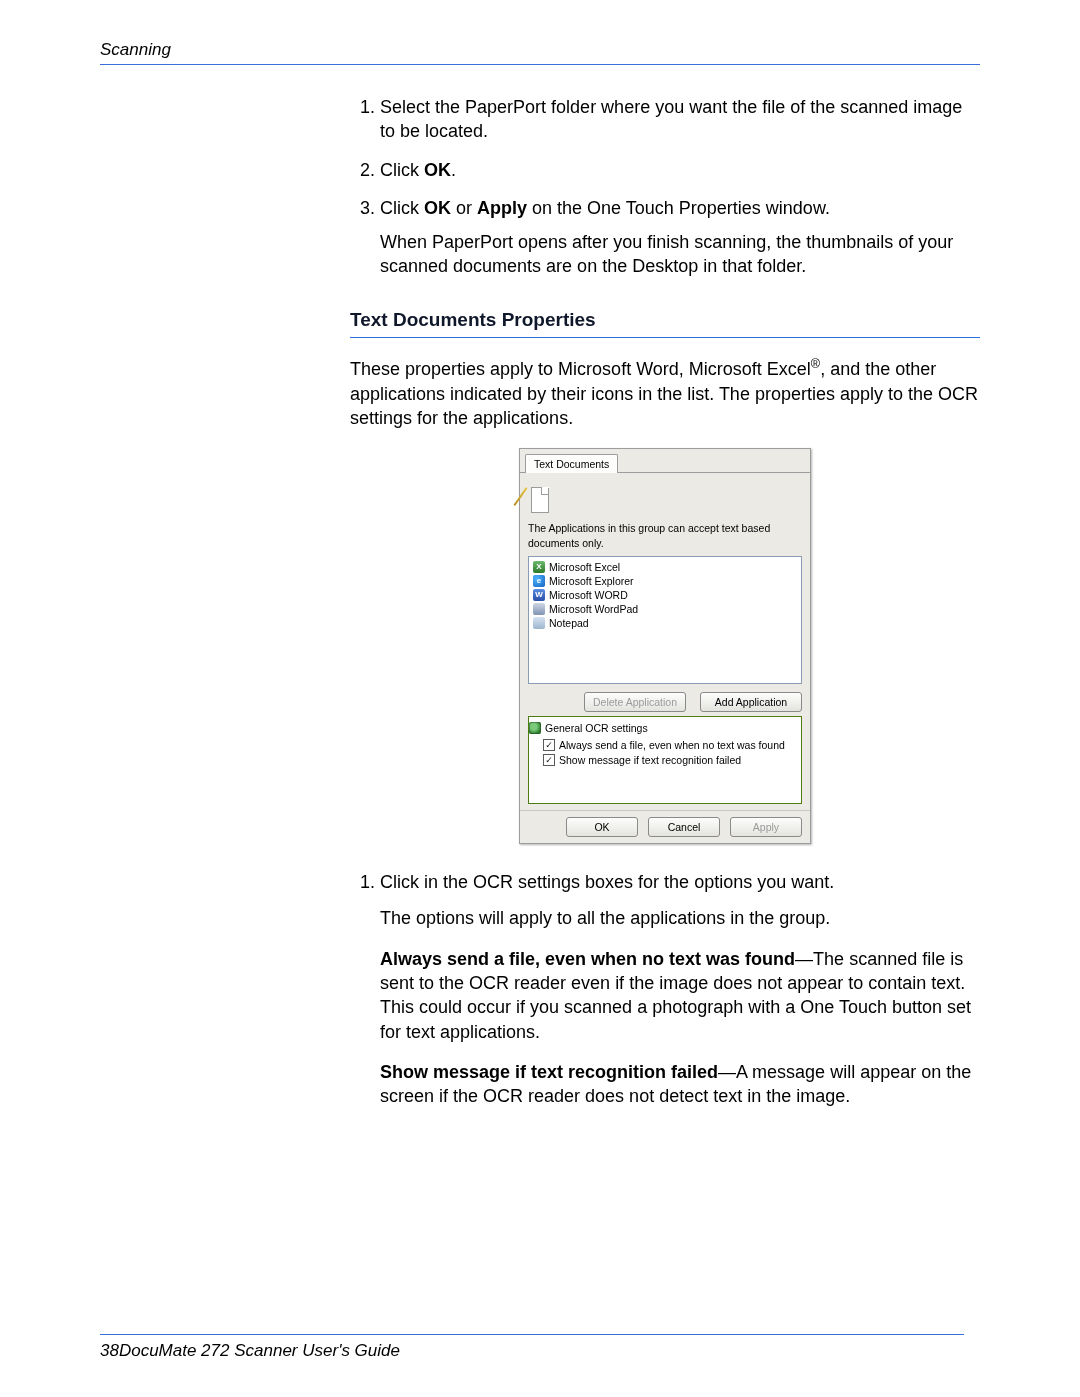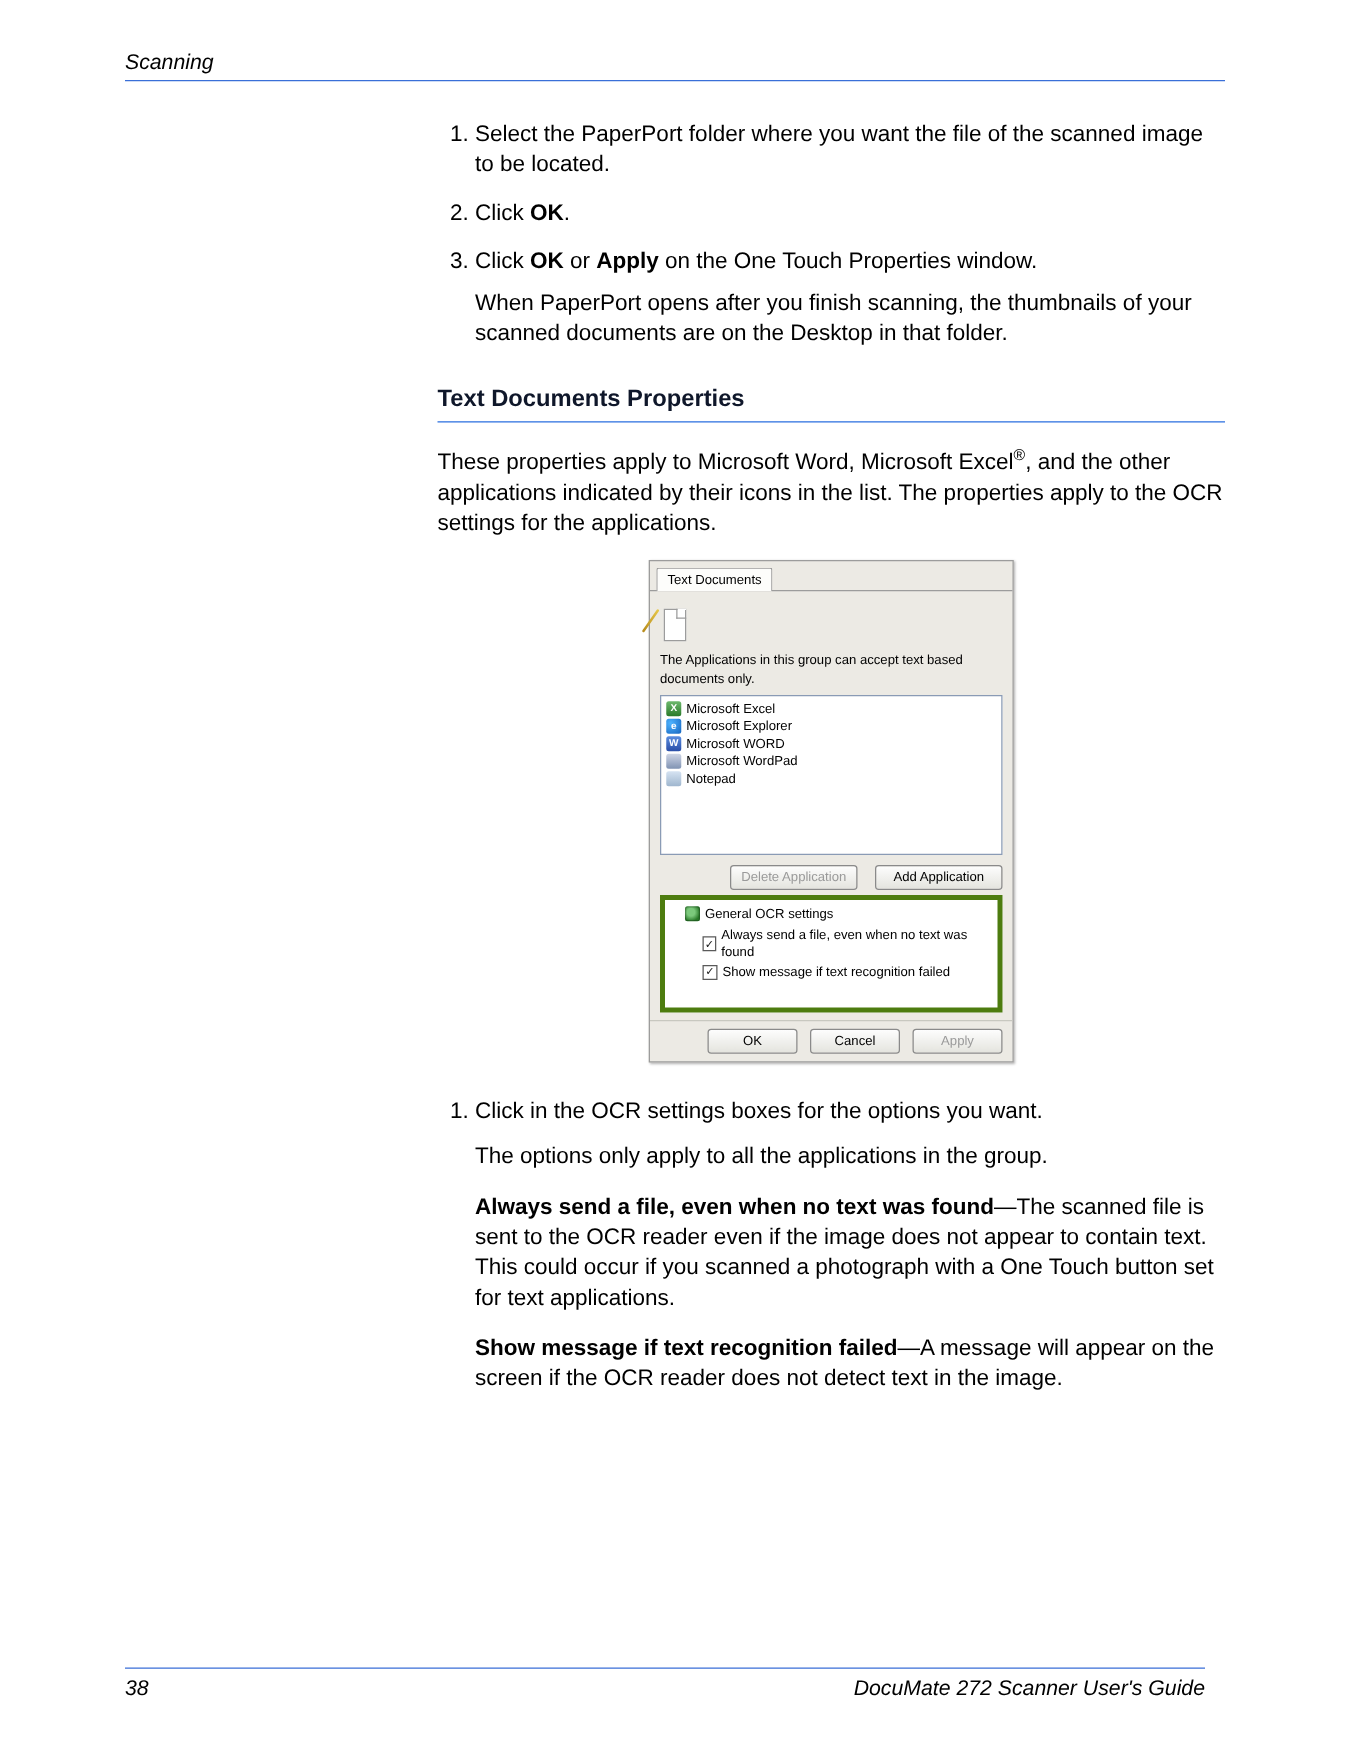--- a/index.html
+++ b/index.html
@@ -161,22 +161,22 @@
     border-radius: 3px;
     font-size: 10.5px;
     padding: 2px 0;
     width: 100px;
     text-align: center;
     font-family: Tahoma, Arial, sans-serif;
   }
   .winbtn.disabled { color: #9a9a9a; }
   .ocr-box {
     background: #fff;
-    border: 4px solid #4d7c0f;
-    padding: 4px 16px;
+    border: 1px solid #4d7c0f;
+    padding: 4px 0;
     height: 78px;
   }
   .ocr-title-row { display:flex; align-items:center; gap:4px; margin-bottom:3px; }
   .ocr-gear {
     width: 12px; height: 12px;
     background: radial-gradient(circle at 40% 40%, #7cc97c 30%, #2a7a2a 70%);
     border-radius: 2px;
     box-shadow: inset 0 0 0 1px rgba(0,0,0,0.2);
   }
   .chk-row { display:flex; align-items:center; gap:4px; margin: 1px 0 1px 14px; }
@@ -212,21 +212,20 @@
   }
 
   .footer {
     position: absolute;
     left: 100px;
     right: 116px;
     bottom: 36px;
     border-top: 1.5px solid #3a6fd8;
     padding-top: 6px;
     display: flex;
-    justify-content: space-between;
     font-style: italic;
     font-size: 17px;
   }
   .footer .right { font-style: italic; }
 </style>
 </head>
 <body>
 
 <div class="page">
   <div class="header">
@@ -310,21 +309,21 @@
       <div class="dlg-footer">
         <div class="winbtn">OK</div>
         <div class="winbtn">Cancel</div>
         <div class="winbtn disabled">Apply</div>
       </div>
     </div>
 
     <ol class="steps2">
       <li>
         <span>Click in the OCR settings boxes for the options you want.</span>
-        <div class="follow">The options only apply to all the applications in the group.</div>
+        <div class="follow">The options will apply to all the applications in the group.</div>
       </li>
     </ol>
 
     <p class="body-p indent-block">
       <b>Always send a file, even when no text was found</b><span>—The scanned file is sent to the OCR reader even if the image does not appear to contain text. This could occur if you scanned a photograph with a One Touch button set for text applications.</span>
     </p>
 
     <p class="body-p indent-block">
       <b>Show message if text recognition failed</b><span>—A message will appear on the screen if the OCR reader does not detect text in the image.</span>
     </p>

